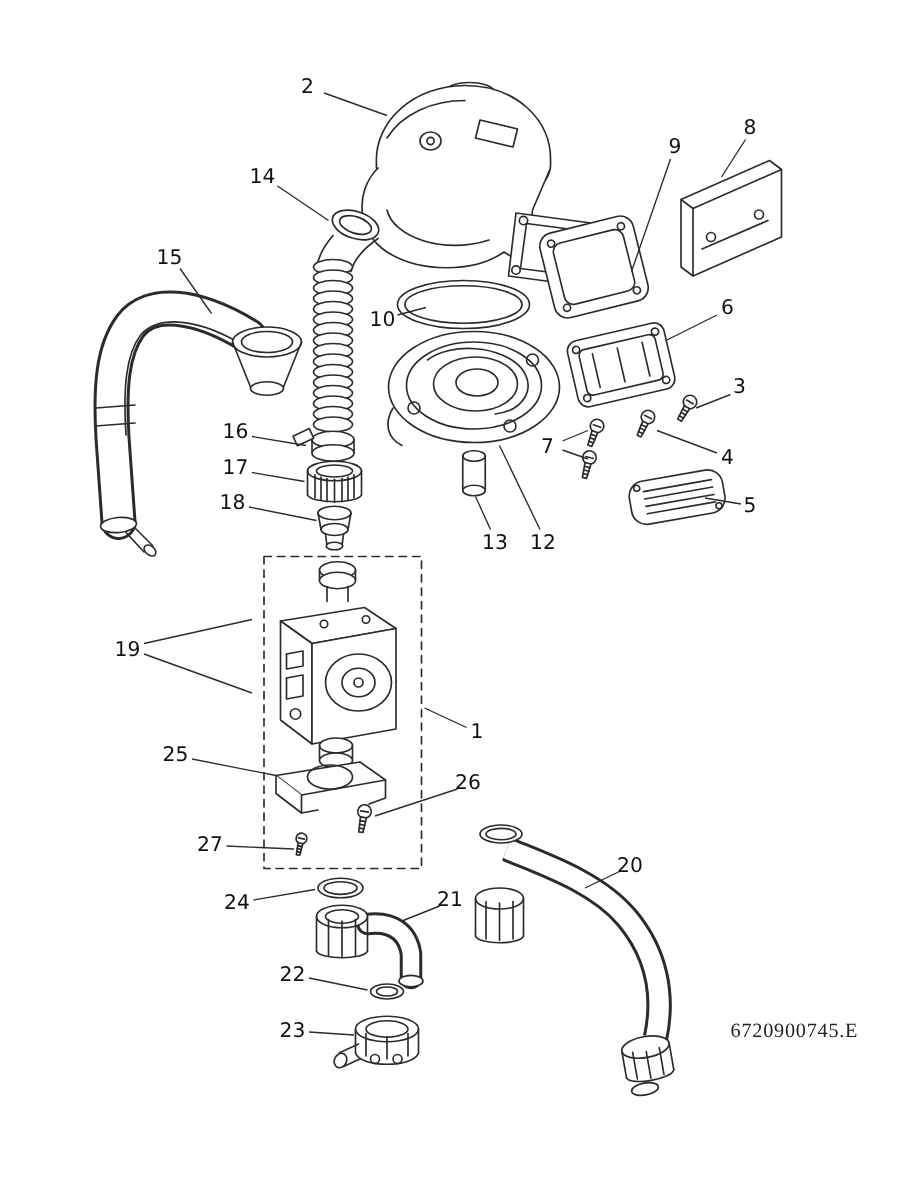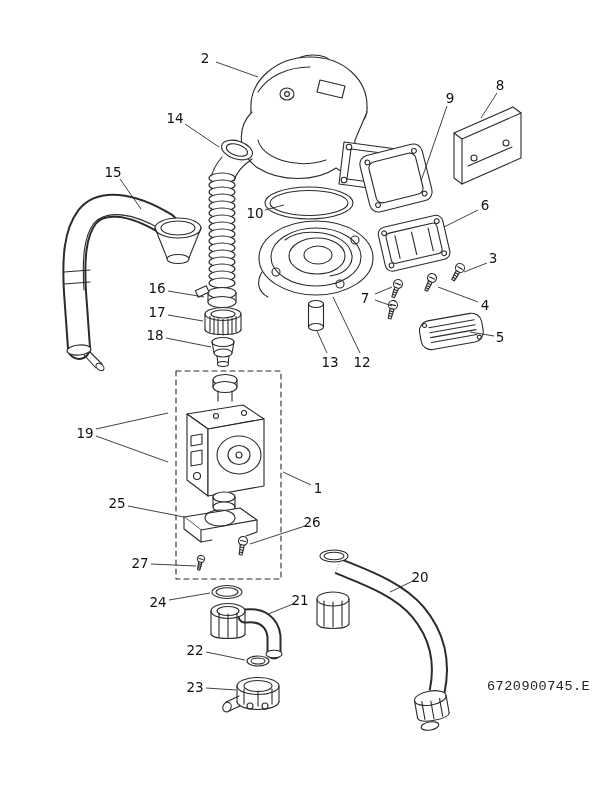--- a/index.html
+++ b/index.html
@@ -13,21 +13,21 @@
   svg.diagram * { vector-effect:non-scaling-stroke; }
   .part { stroke:var(--line); stroke-width:1.1; fill:none; stroke-linejoin:round; stroke-linecap:round; }
   #leader-lines line { stroke:var(--line); stroke-width:0.9; }
   #callout-labels text {
     font-family:"DejaVu Sans","Liberation Sans",sans-serif;
     font-size:13.5px; fill:var(--text);
     text-anchor:middle; dominant-baseline:central;
   }
   .doc-ref {
     position:absolute; left:487px; top:679px;
-    font-family:Liberation Mono, monospace;
+    font-family:Liberation Serif, serif;
     font-size:13.5px; letter-spacing:0.5px; color:#222;
   }
 </style>
 </head>
 <body>
 
 <div class="stage">
 
   <svg class="diagram" width="600" height="800" viewBox="0 0 600 800">
 

